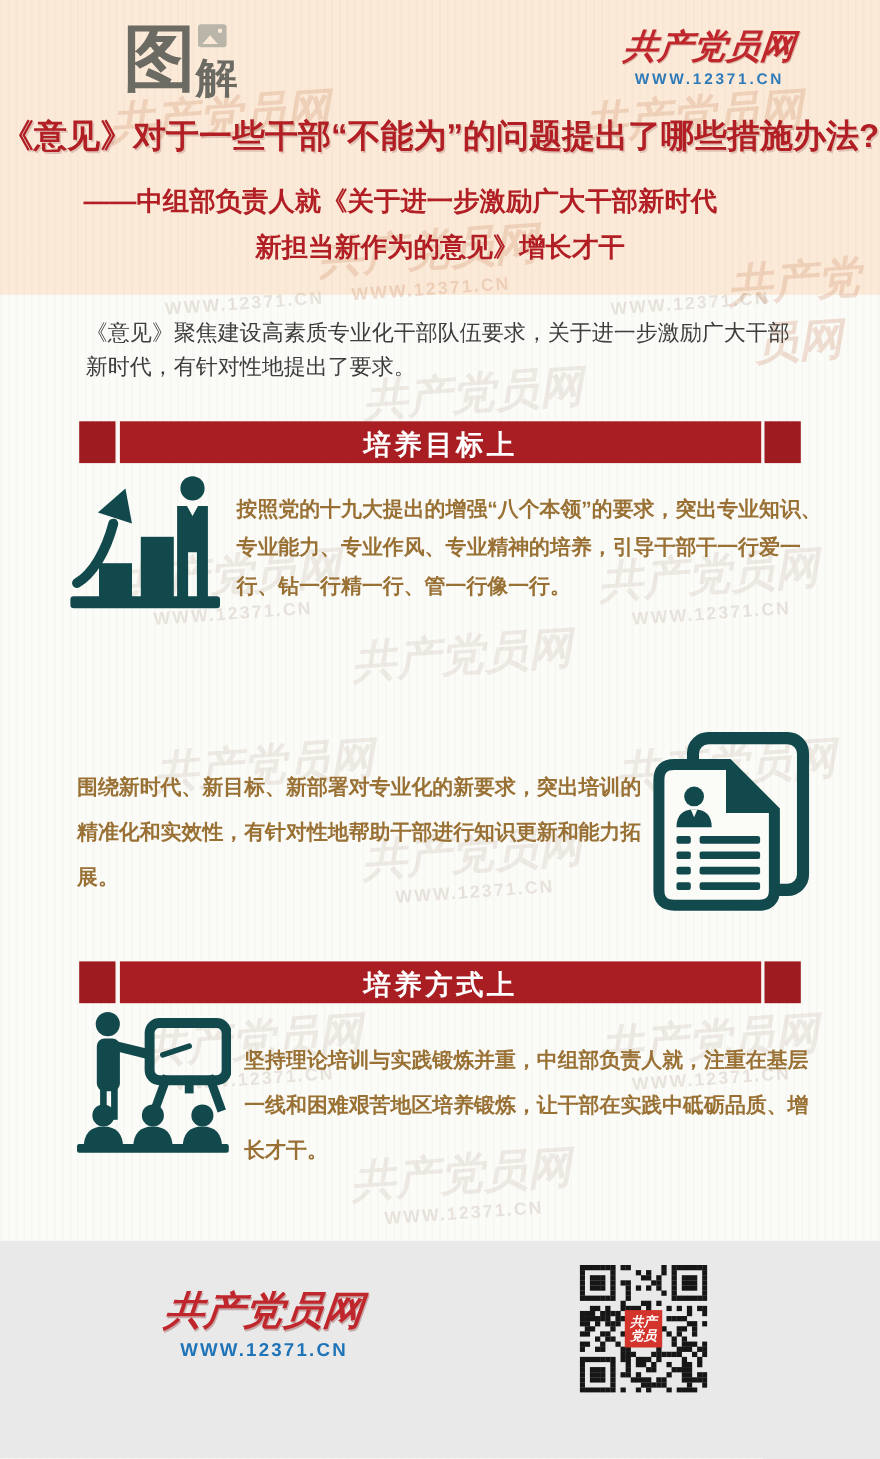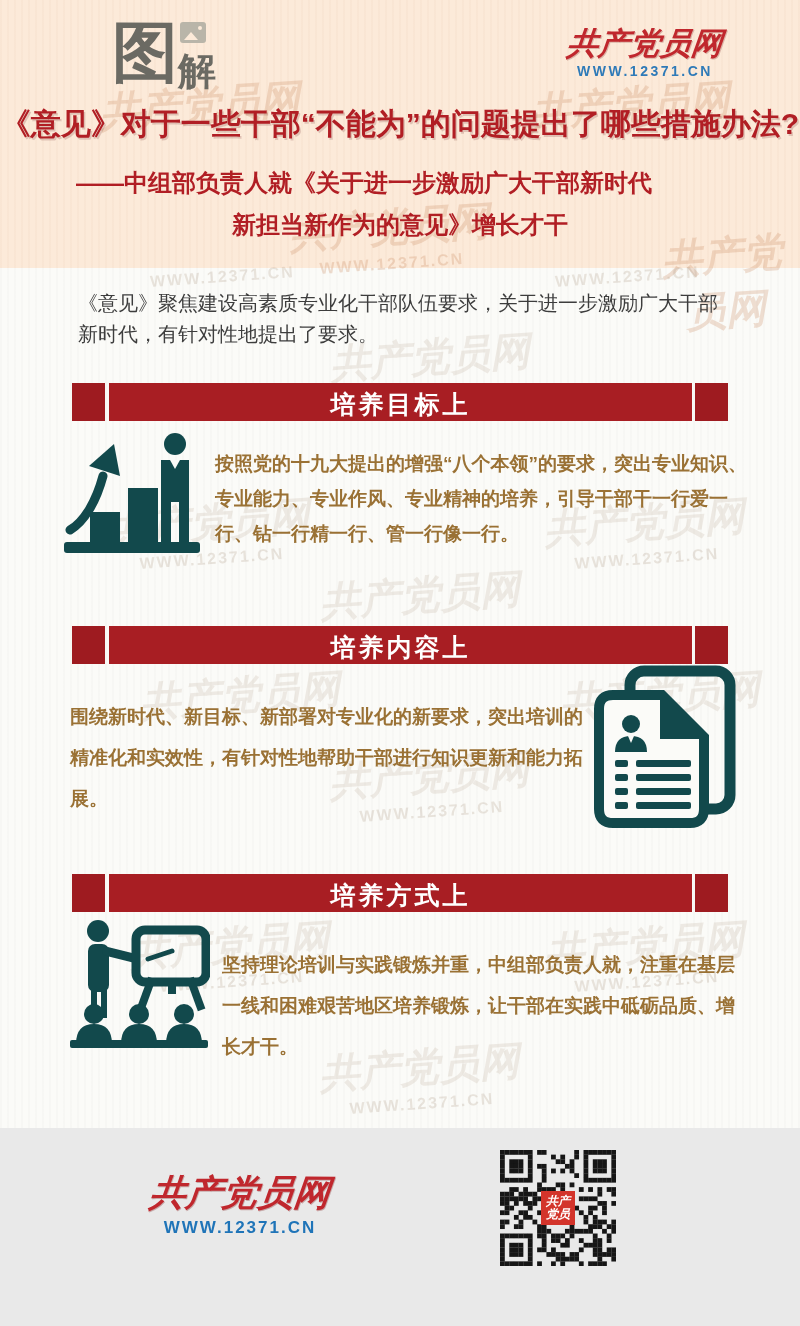--- a/index.html
+++ b/index.html
@@ -41,21 +41,21 @@
   .t3{left:222px;top:944px;width:530px;line-height:41px;}
   .icon-box{position:absolute;}
   .i1{left:62px;top:430px;}
   .i2{left:590px;top:664px;}
   .i3{left:68px;top:918px;}
   
   .footer{position:absolute;left:0;top:1128px;width:800px;height:198px;background:#e9e9e9;}
   .footer-logo{position:absolute;left:140px;top:44px;width:200px;text-align:center;}
   .footer-logo .calligraphy{font-size:36px;line-height:40px;text-shadow:1px 1px 0 rgba(120,20,20,0.3);}
   .footer-logo .url{margin-top:6px;font-size:17px;font-weight:700;letter-spacing:2px;color:#1f74b8;}
-  .qr{position:absolute;left:500px;top:22px;width:116px;height:116px;}
+  .qr{position:absolute;left:527px;top:22px;width:116px;height:116px;}
   .qr svg{display:block;}
   .qr-logo{position:absolute;left:41px;top:41px;width:34px;height:34px;background:#d3342b;
            display:flex;align-items:center;justify-content:center;text-align:center;
            font-family:"DejaVu Serif", serif;font-style:italic;font-weight:700;
            color:#ffffff;font-size:12px;line-height:13px;}
   
   .wm{position:absolute;transform:rotate(-4deg);pointer-events:none;text-align:center;}
   .wm .wm-cn{font-family:"DejaVu Serif", serif;font-style:italic;font-weight:700;font-size:40px;}
   .wm .wm-url{font-size:16px;font-weight:700;letter-spacing:2px;}
   .wm-pink .wm-cn{color:rgba(205,145,105,0.28);} .wm-pink .wm-url{color:rgba(205,145,105,0.30);}
@@ -158,27 +158,20 @@
         <circle cx="113" cy="14" r="11"></circle>
         <path d="M99 30 h28 v84 h-10 v-42 h-8 v42 h-10 z"></path>
         <path d="M8 100 C 22 92, 34 72, 41 46" stroke="#12494c" stroke-width="9" fill="none" stroke-linecap="round"></path>
         <path d="M27 36 L52 14 L58 46 Z"></path>
       </g>
       <path d="M108 30 l5 9 5-9 z" fill="#fbfbf8"></path>
     </svg>
   </div>
   <div class="sec-text t1">按照党的十九大提出的增强“八个本领”的要求，突出专业知识、专业能力、专业作风、专业精神的培养，引导干部干一行爱一行、钻一行精一行、管一行像一行。</div>
 
-  <div class="banner b2">
-    <div class="cap left"></div>
-    <div class="bar">
-        <span>培养内容上</span>
-      </div>
-    <div class="cap right"></div>
-  </div>
   <div class="icon-box i2">
     <svg width="150" height="166" viewBox="0 0 150 166">
       <rect x="40" y="7" width="100" height="138" rx="14" fill="none" stroke="#12494c" stroke-width="11"></rect>
       <path d="M23 31 H72 L114 73 V145 Q114 159 100 159 H23 Q9 159 9 145 V45 Q9 31 23 31 Z" fill="#fbfbf8" stroke="#12494c" stroke-width="10"></path>
       <path d="M70 28 L117 75 L70 75 Z" fill="#12494c"></path>
       <g fill="#12494c">
         <circle cx="41" cy="60" r="9"></circle>
         <path d="M25 88 Q25 72 41 72 Q57 72 57 88 Z"></path>
         <rect x="25" y="96" width="13" height="7" rx="2"></rect>
         <rect x="25" y="110" width="13" height="7" rx="2"></rect>

